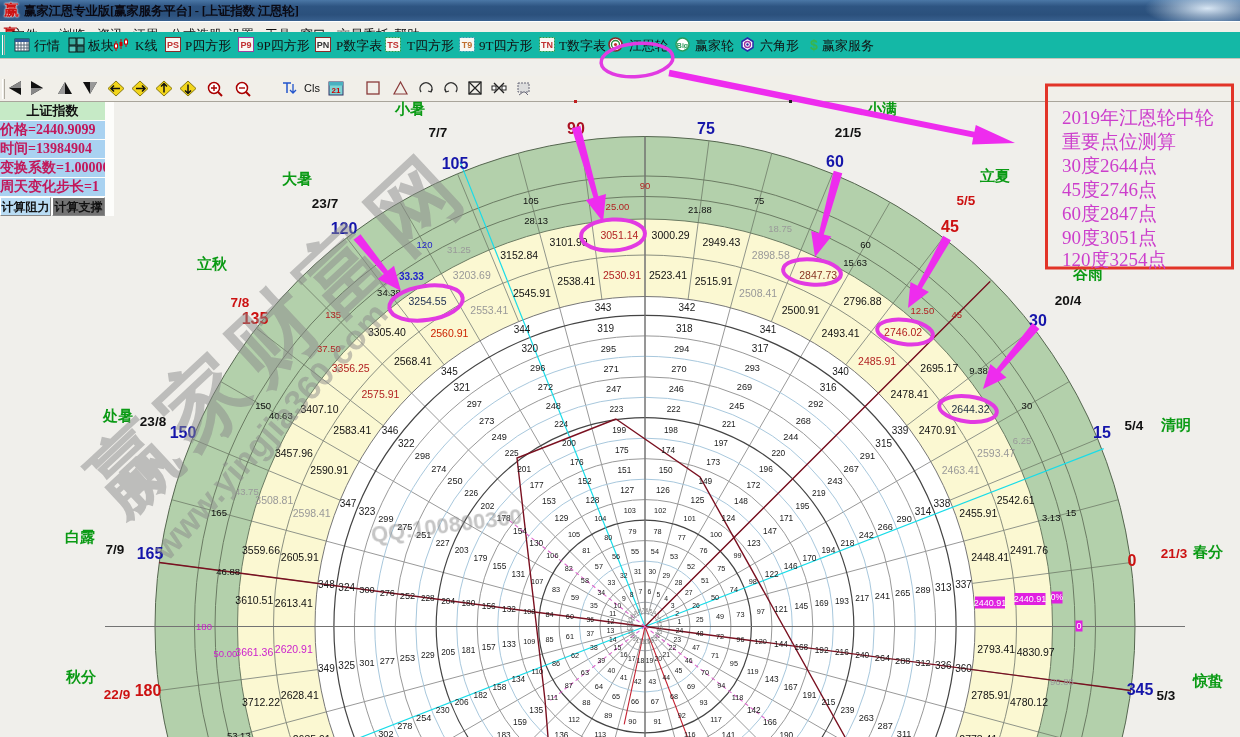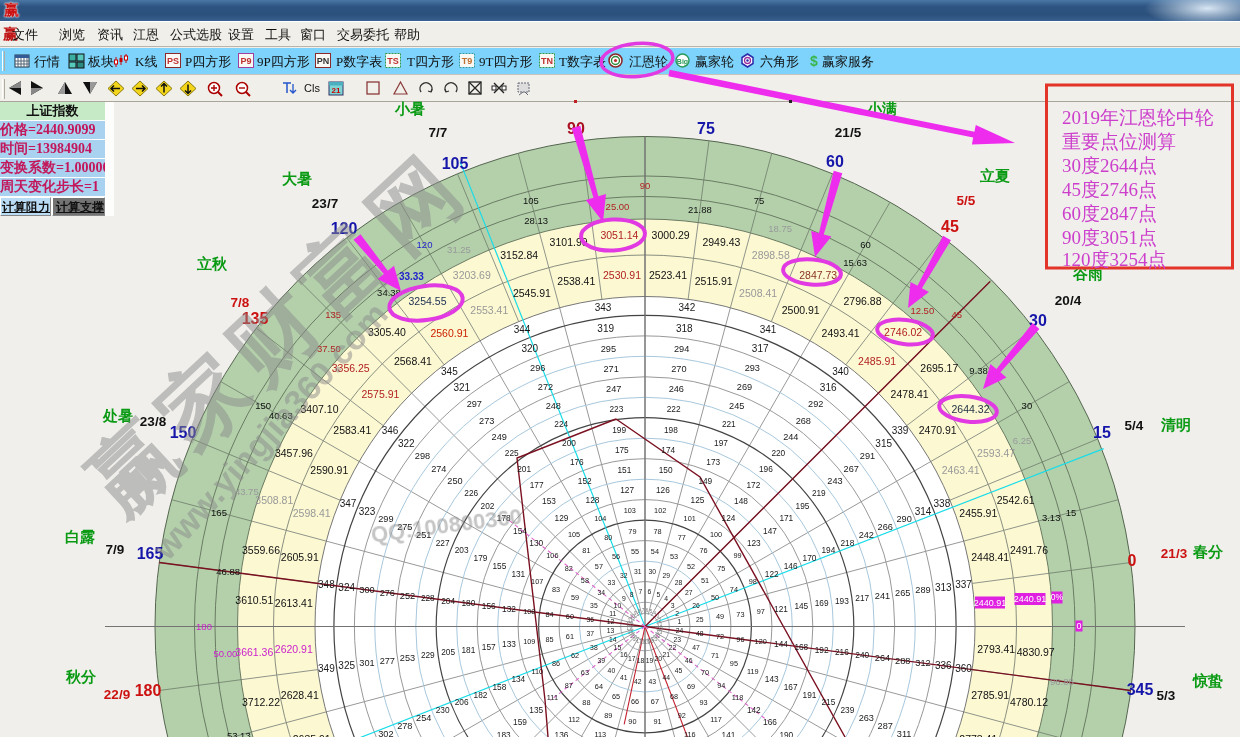--- a/index.html
+++ b/index.html
@@ -9,43 +9,44 @@
 .tglow { position:absolute; right:0; top:0; width:130px; height:21px;
   background:radial-gradient(ellipse 90px 26px at 75% 40%, rgba(225,238,250,0.95), rgba(225,238,250,0) 70%); }
 .ticon { position:absolute; left:3px; top:2px; width:17px; height:17px;
   color:#cc1414; font:bold 15px/17px "Liberation Serif",serif; text-align:center;
   text-shadow:0 0 2px #fff, 0 0 2px #fff; }
 .ttext { position:absolute; left:24px; top:4px; font:bold 12.5px/15px "Liberation Serif",serif; color:#0a0a14; letter-spacing:-0.2px; }
 .menubar { position:absolute; left:0; top:21px; width:1240px; height:26px; background:#f1efe9;
   border-top:1px solid #fff; border-bottom:1px solid #b8b4aa; }
 .mlogo { position:absolute; left:3px; top:4px; color:#c01818; font:bold 15px/16px "Liberation Serif",serif; }
 .mi { position:absolute; top:5px; font:13px/16px "Liberation Serif",serif; color:#111; }
-.toolbar1 { position:absolute; left:0; top:48px; width:1240px; height:27px; background:#7dd3fc;
+.toolbar1 { position:absolute; left:0; top:32px; width:1240px; height:27px; background:#14b8a6;
   border-bottom:1px solid #c8c4ba; }
 .toolbar2 { position:absolute; left:0; top:76px; width:1240px; height:26px; background:#f1efe9;
   border-bottom:1px solid #a9a59b; }
 .grip { position:absolute; left:2px; top:3px; width:3px; height:20px; border-left:1px solid #fff; border-right:1px solid #b0aca2; }
 .ic { position:absolute; top:5px; }
 .tl { position:absolute; top:6px; font:13px/15px "Liberation Serif",serif; color:#111; }
 .ic2 { position:absolute; top:4px; }
 .panel { position:absolute; left:0; top:102px; width:114px; height:114px; background:#fdfdfb; }
 .phead { position:absolute; left:0; top:0; width:105px; height:18px; background:#c6eac6;
   font:bold 13px/18px "Liberation Serif",serif; text-align:center; color:#111; }
 .prow { position:absolute; left:0; width:105px; height:18px; background:#a9d2f1;
   font:bold 14px/18px "Liberation Serif",serif; color:#c2185b; white-space:nowrap; overflow:hidden; }
 .pbtn { position:absolute; top:95px; height:19px; font:bold 12px/19px "Liberation Serif",serif;
-  text-align:right; white-space:nowrap; overflow:hidden; color:#111; border:1px solid; border-color:#fff #888 #888 #fff;text-decoration:underline; }
+  text-align:center; white-space:nowrap; overflow:hidden; color:#111; border:1px solid; border-color:#fff #888 #888 #fff; }
 #overlay { position:absolute; left:0; top:0; z-index:10; }
 .content { position:absolute; left:0; top:102px; width:1240px; height:635px; background:#f0efeb; }
 </style></head>
 <body>
 <div class="content"></div>
 <div class="titlebar">
     <div class="tglow"></div>
     <div class="ticon">赢</div>
+<div class="ttext">赢家江恩专业版[赢家服务平台] - [上证指数 江恩轮]</div>
   </div>
 <div class="menubar">
     <span class="mlogo">赢</span>
     <span class="mi" style="left:12px">文件</span>
     <span class="mi" style="left:59px">浏览</span>
     <span class="mi" style="left:97px">资讯</span>
     <span class="mi" style="left:133px">江恩</span>
     <span class="mi" style="left:170px">公式选股</span>
     <span class="mi" style="left:228px">设置</span>
     <span class="mi" style="left:265px">工具</span>

